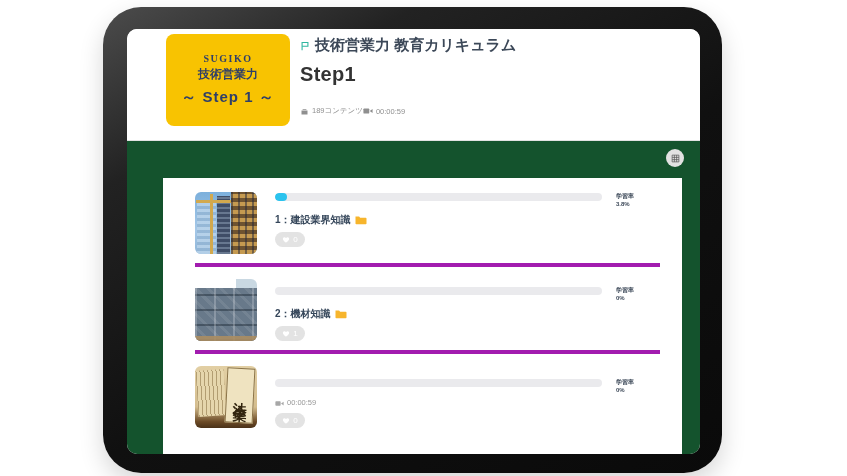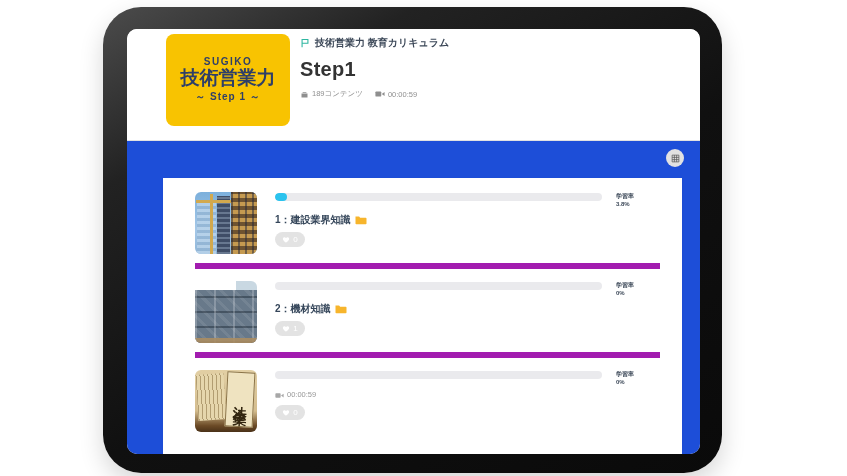--- a/index.html
+++ b/index.html
@@ -11,41 +11,41 @@
           background:linear-gradient(150deg,#4c4c4c 0%,#222 22%,#101010 55%,#0a0a0a 100%);
           box-shadow:0 10px 24px rgba(0,0,0,.16);}
   .screen{position:absolute;left:24px;top:22px;width:573px;height:425px;background:#fff;
           border-radius:10px;overflow:hidden;}
 
   
   .app-header{position:relative;height:111px;background:#fff;border-bottom:1px solid #e2e2e2;}
   .logo-card{position:absolute;left:39px;top:5px;width:124px;height:92px;border-radius:8px;
              background:#F8C301;color:#2F3F68;display:flex;flex-direction:column;align-items:center;
              justify-content:center;text-align:center;font-weight:bold;}
-  .logo-brand{font-size:10px;letter-spacing:1.5px;}
-  .logo-line{font-size:19px;line-height:17.5px;margin-top:2px;}
+  .logo-brand{font-size:10px;letter-spacing:1.5px;font-family:Liberation Serif, serif;}
+  .logo-line{font-size:12px;line-height:17.5px;margin-top:2px;}
   .logo-line2{font-size:14.5px;line-height:17.5px;}
-  .logo-step{font-size:10px;margin-top:4px;letter-spacing:1px;}
+  .logo-step{font-size:15px;margin-top:4px;letter-spacing:1px;}
 
   .header-main{position:absolute;left:173px;top:7px;}
-  .breadcrumb{display:flex;align-items:center;gap:5px;font-size:10px;font-weight:bold;color:#3c4858;}
+  .breadcrumb{display:flex;align-items:center;gap:5px;font-size:15px;font-weight:bold;color:#3c4858;}
   .page-title{font-size:20px;font-weight:800;color:#333;margin-top:8px;letter-spacing:.3px;}
-  .header-meta{display:flex;align-items:center;gap:12px;margin-top:8px;font-size:7.5px;color:#8f8f8f;}
+  .header-meta{display:flex;align-items:center;gap:0;margin-top:20px;font-size:7.5px;color:#8f8f8f;}
   .meta-item{display:flex;align-items:center;gap:3px;}
 
   
-  .app-body{position:relative;height:313px;background:#1d4ed8;}
+  .app-body{position:relative;height:313px;background:#14532d;}
   .view-toggle{position:absolute;top:8px;right:16px;width:18px;height:18px;border-radius:50%;
                background:#e2e2e2;display:flex;align-items:center;justify-content:center;cursor:pointer;}
 
   .course-card{position:absolute;left:36px;top:37px;width:519px;height:276px;background:#fff;
                box-shadow:0 1px 3px rgba(0,0,0,.05);box-sizing:border-box;
                padding:2px 22px 0 32px;overflow:hidden;}
   .course-row{display:flex;gap:18px;padding:12px 0 9px;}
-  .course-row + .course-row{border-top:6px solid #a21caf;}
+  .course-row + .course-row{border-top:4px solid #a21caf;align-items:flex-end;}
 
   .thumb{width:62px;height:62px;border-radius:6px;flex:none;overflow:hidden;position:relative;}
   .row-main{flex:1;min-width:0;}
   .row-top{display:flex;align-items:flex-start;}
   .progress-track{flex:1;height:8px;border-radius:4px;background:#eaeaed;overflow:hidden;margin-top:1px;}
   .progress-fill{height:100%;background:#2BC3EE;border-radius:4px;width:0;}
   .rate-block{width:44px;padding-left:14px;font-size:6px;line-height:8px;font-weight:bold;color:#3c4858;}
   .rate-block div{white-space:nowrap;}
   .course-title{margin-top:5px;font-size:10px;font-weight:bold;color:#35465a;display:flex;
                 align-items:center;gap:4px;cursor:pointer;}

